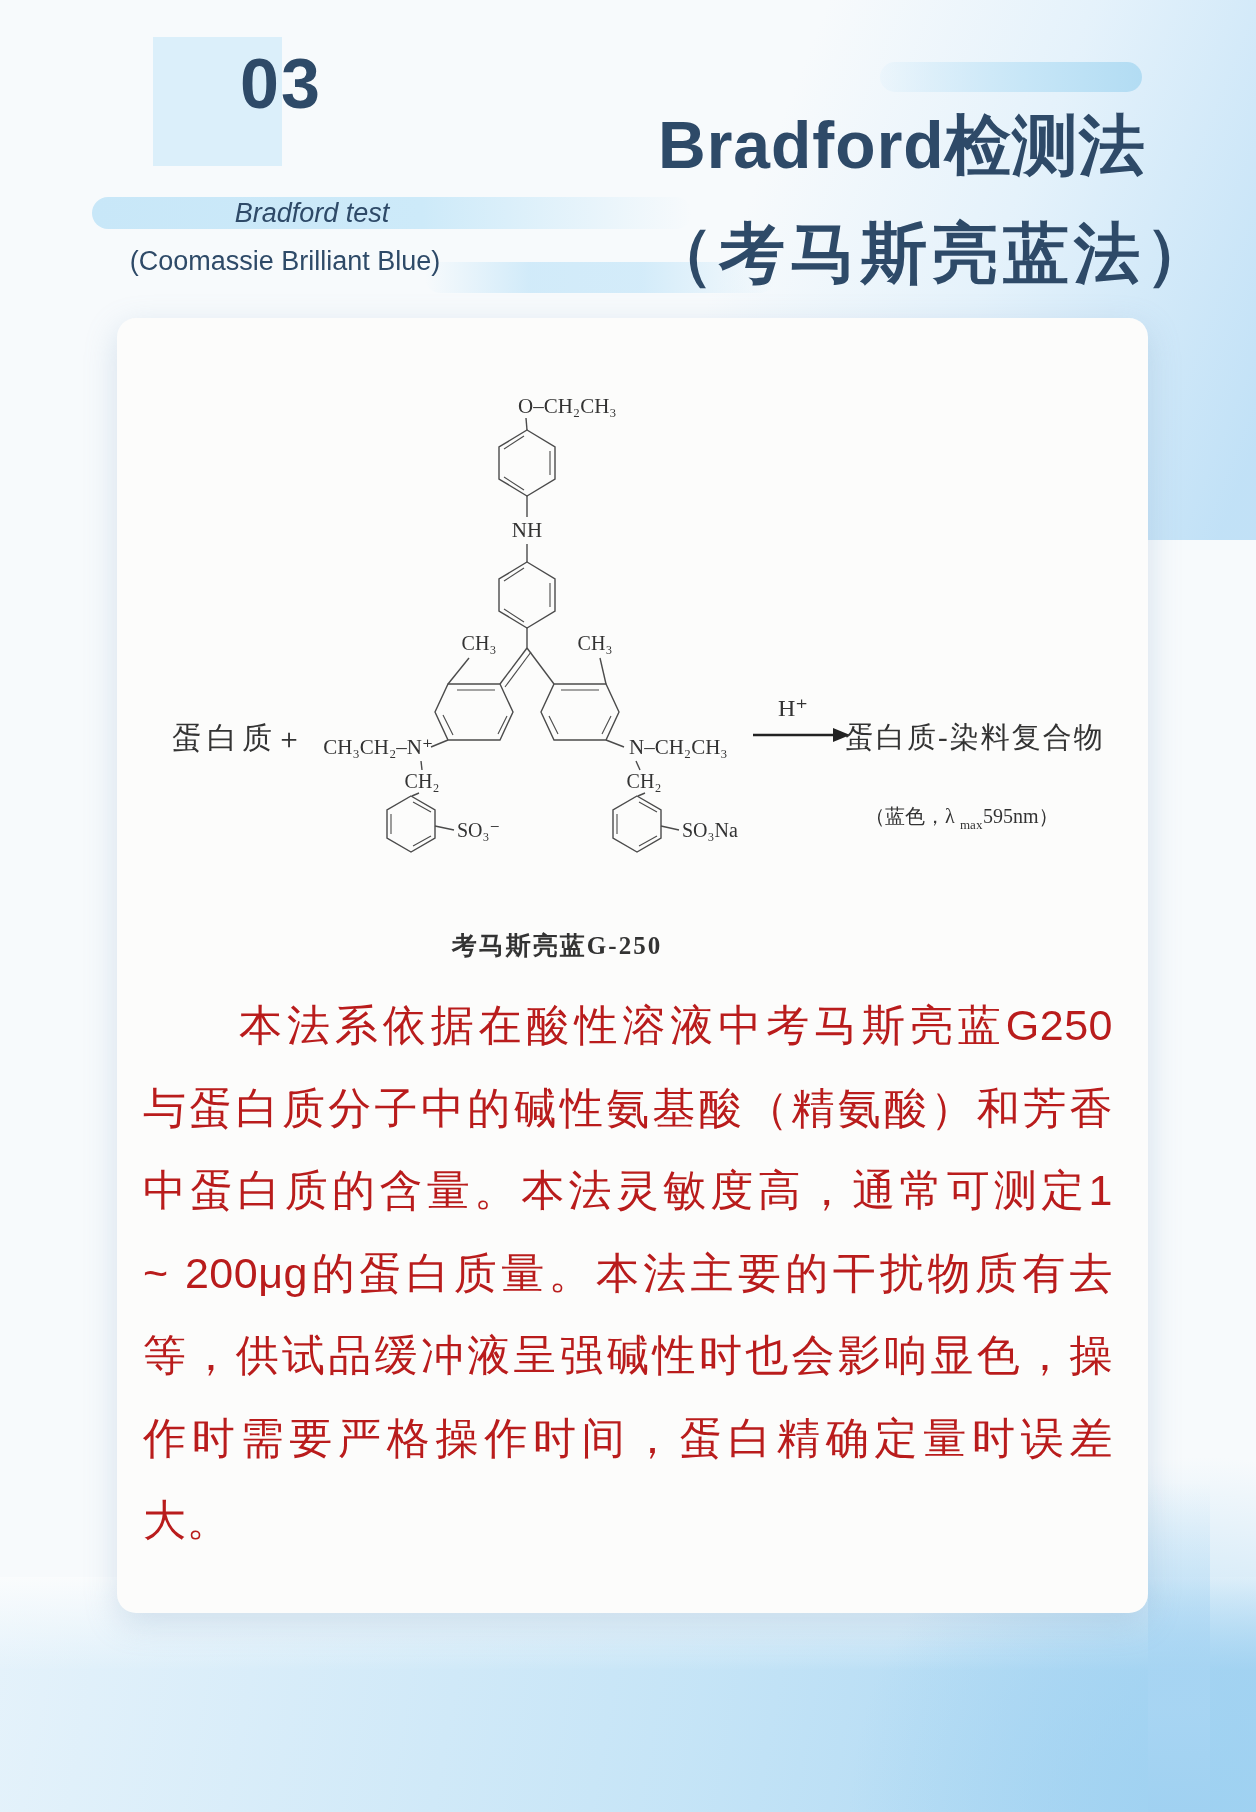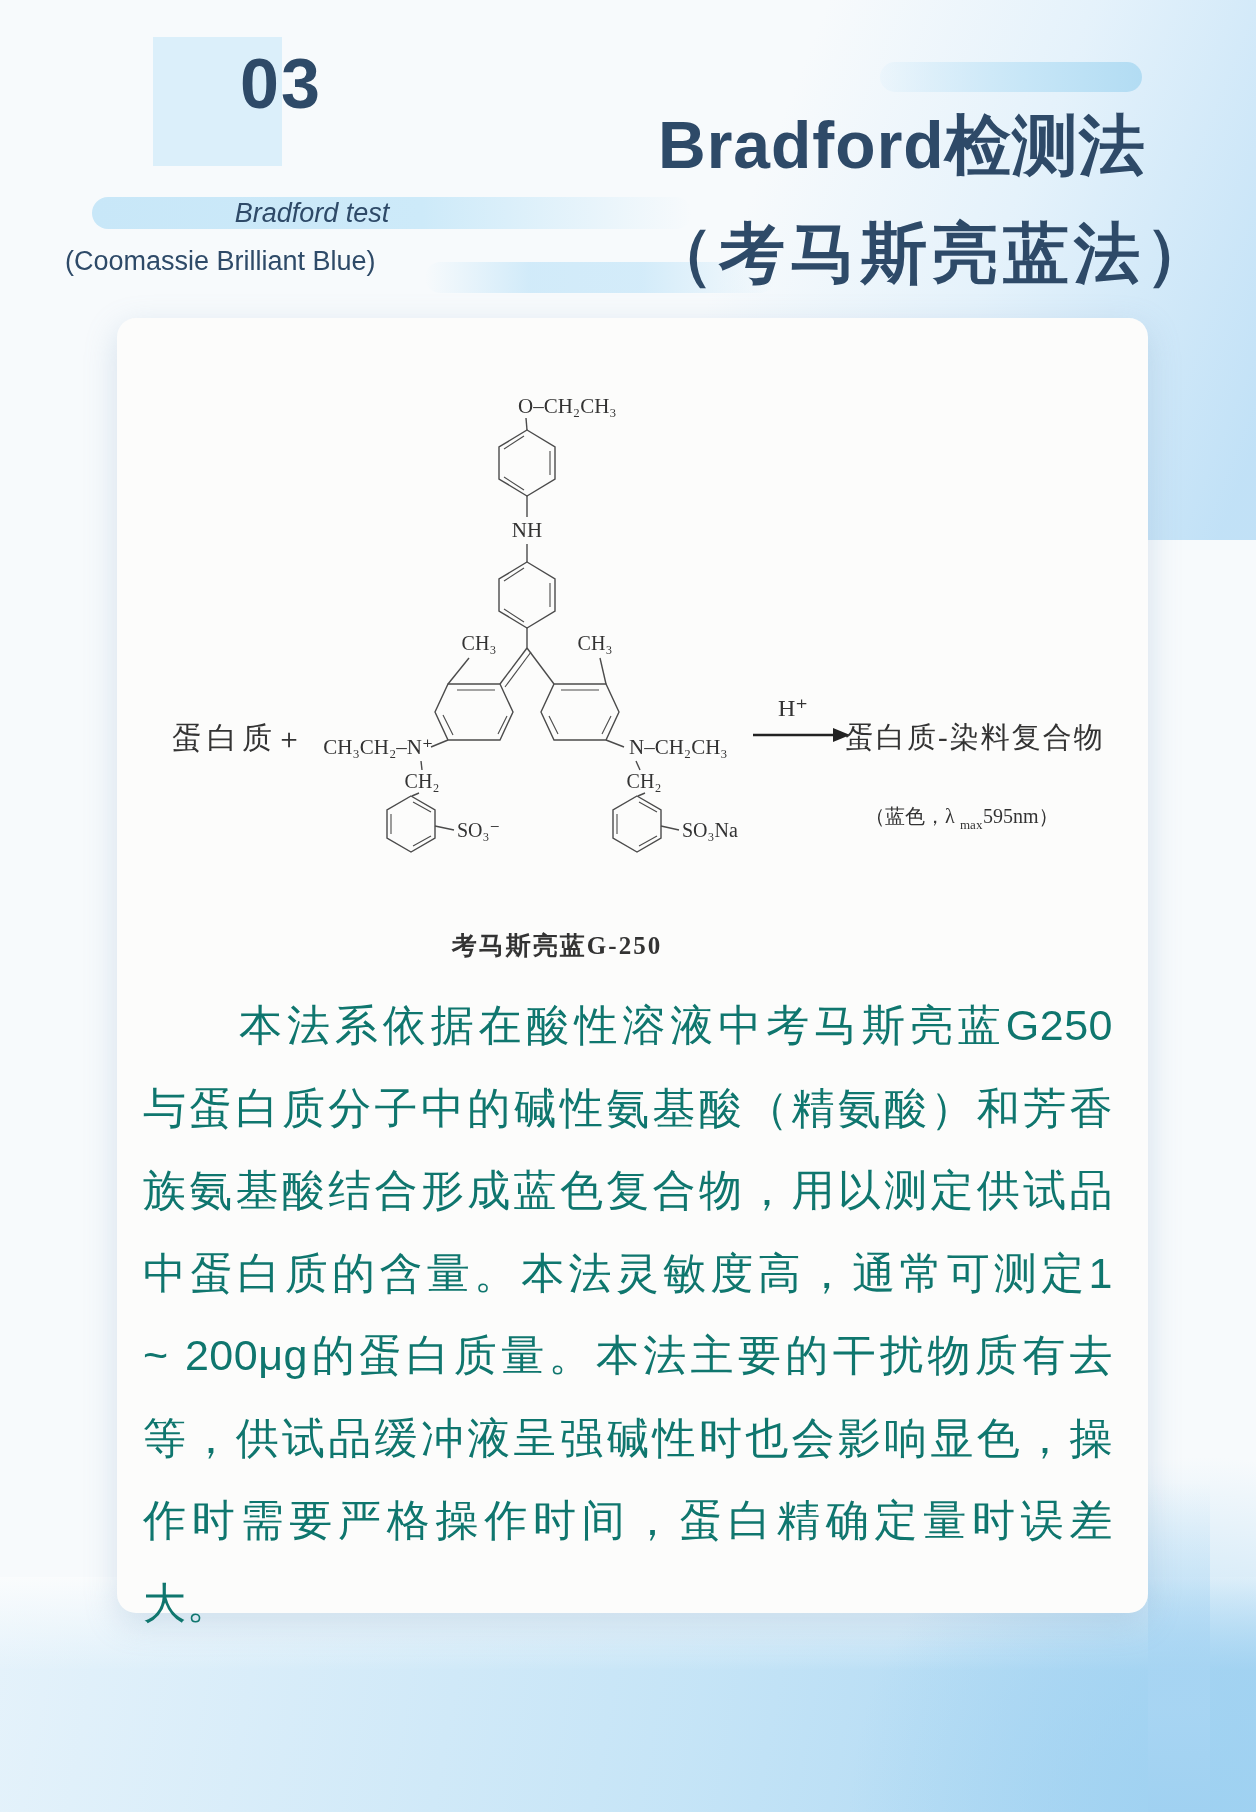--- a/index.html
+++ b/index.html
@@ -23,39 +23,39 @@
     background:linear-gradient(to bottom, rgba(183,222,246,0) 0%, rgba(168,213,243,0.85) 70%, rgba(160,209,241,0.95) 100%);}
 
   
   .num-square{position:absolute;left:153px;top:37px;width:129px;height:129px;background:#dbeffa;z-index:1;}
   .section-number{position:absolute;left:240px;top:49px;font-size:70px;font-weight:700;line-height:1;
     color:#2e4a68;z-index:2;letter-spacing:2px;}
   .test-pill{position:absolute;left:92px;top:197px;width:600px;height:32px;border-radius:16px;z-index:1;
     background:linear-gradient(90deg, #c8e7f8 0%, #cdeaf9 55%, rgba(205,234,249,0) 100%);font-style:italic;}
   .test-pill-label{position:absolute;left:0;top:0;width:440px;height:32px;line-height:32px;text-align:center;
     font-size:27px;color:#2e4a68;}
-  .subtitle{position:absolute;left:65px;top:243px;width:440px;text-align:left;font-size:27px;line-height:36px;
+  .subtitle{position:absolute;left:65px;top:243px;width:440px;text-align:center;font-size:27px;line-height:36px;
     color:#2e4a68;z-index:1;}
   .title-line{position:absolute;font-weight:700;color:#2e4a68;line-height:1;white-space:nowrap;z-index:2;}
   .title-line1{left:658px;top:112px;font-size:66px;letter-spacing:1px;}
   .title-line2{left:648px;top:220px;font-size:66px;letter-spacing:5px;}
 
   
   .card{position:absolute;left:117px;top:318px;width:1031px;height:1295px;background:#fcfcfb;border-radius:19px;
     box-shadow:0 10px 32px rgba(130,165,200,0.30);z-index:2;}
   .structure-svg{position:absolute;left:0;top:0;}
   .structure-svg text{fill:#333;font-family:"Liberation Serif","DejaVu Serif",serif;}
   .structure-svg .bond{stroke:#4b4b4b;stroke-width:1.4;fill:none;}
   .structure-svg .inner{stroke:#4b4b4b;stroke-width:1.1;fill:none;}
   .structure-svg .arrow{stroke:#222;stroke-width:2.4;fill:none;}
   .structure-svg .cjk{fill:#333;}
   .caption-text{font-weight:600;fill:#1c1c1c;}
 
   
-  .paragraph{position:absolute;left:26px;top:666px;width:970px;color:#0f766e;font-size:43px;z-index:3;}
+  .paragraph{position:absolute;left:26px;top:666px;width:970px;color:#b91c1c;font-size:43px;z-index:3;}
   .para-line{height:82.5px;line-height:82.5px;text-align:justify;text-align-last:justify;white-space:nowrap;
     letter-spacing:0.5px;}
   .para-line.first{text-indent:96px;}
   .para-line.last{text-align-last:left;}
 </style>
 </head>
 <body>
 
 <div class="page">
 
@@ -158,21 +158,20 @@
         <text class="cjk" x="748" y="505" font-size="20" text-anchor="start">（蓝色，λ</text>
         <text x="843" y="511" font-size="13" text-anchor="start">max</text>
         <text class="cjk" x="866" y="505" font-size="20" text-anchor="start"> 595nm）</text>
         <text class="cjk caption-text" x="440" y="636" font-size="25" letter-spacing="2" text-anchor="middle">考马斯亮蓝G-250</text>
       </g>
     </svg>
 
     <div class="paragraph">
         <div class="para-line first">本法系依据在酸性溶液中考马斯亮蓝G250</div>
         <div class="para-line">与蛋白质分子中的碱性氨基酸（精氨酸）和芳香</div>
-        <div class="para-line">族氨基酸结合形成蓝色复合物，用以测定供试品</div>
         <div class="para-line">中蛋白质的含量。本法灵敏度高，通常可测定1</div>
         <div class="para-line">~ 200μg的蛋白质量。本法主要的干扰物质有去</div>
         <div class="para-line">等，供试品缓冲液呈强碱性时也会影响显色，操</div>
         <div class="para-line">作时需要严格操作时间，蛋白精确定量时误差</div>
         <div class="para-line last">大。</div>
       </div>
   </div>
 
 </div>
 

